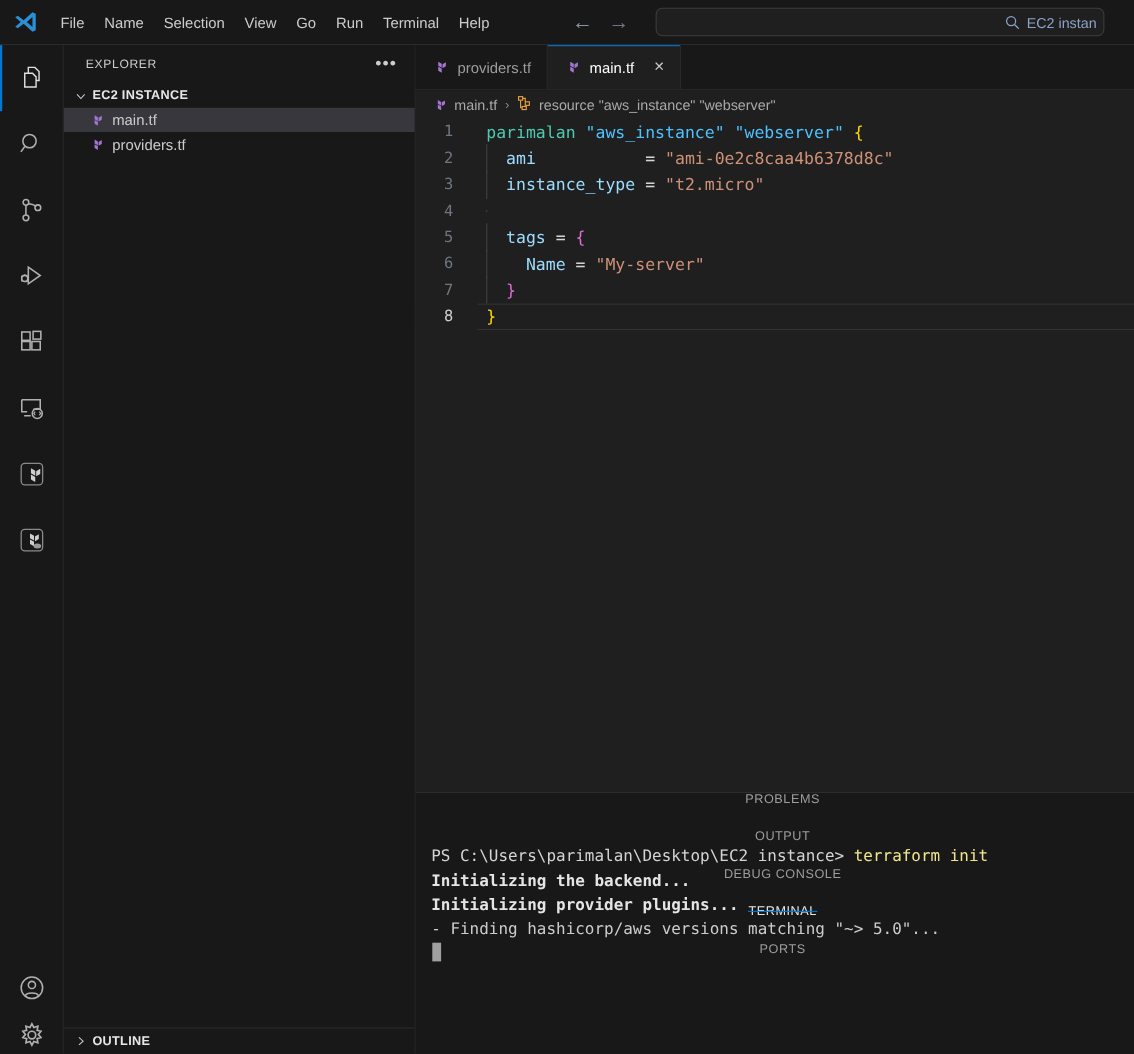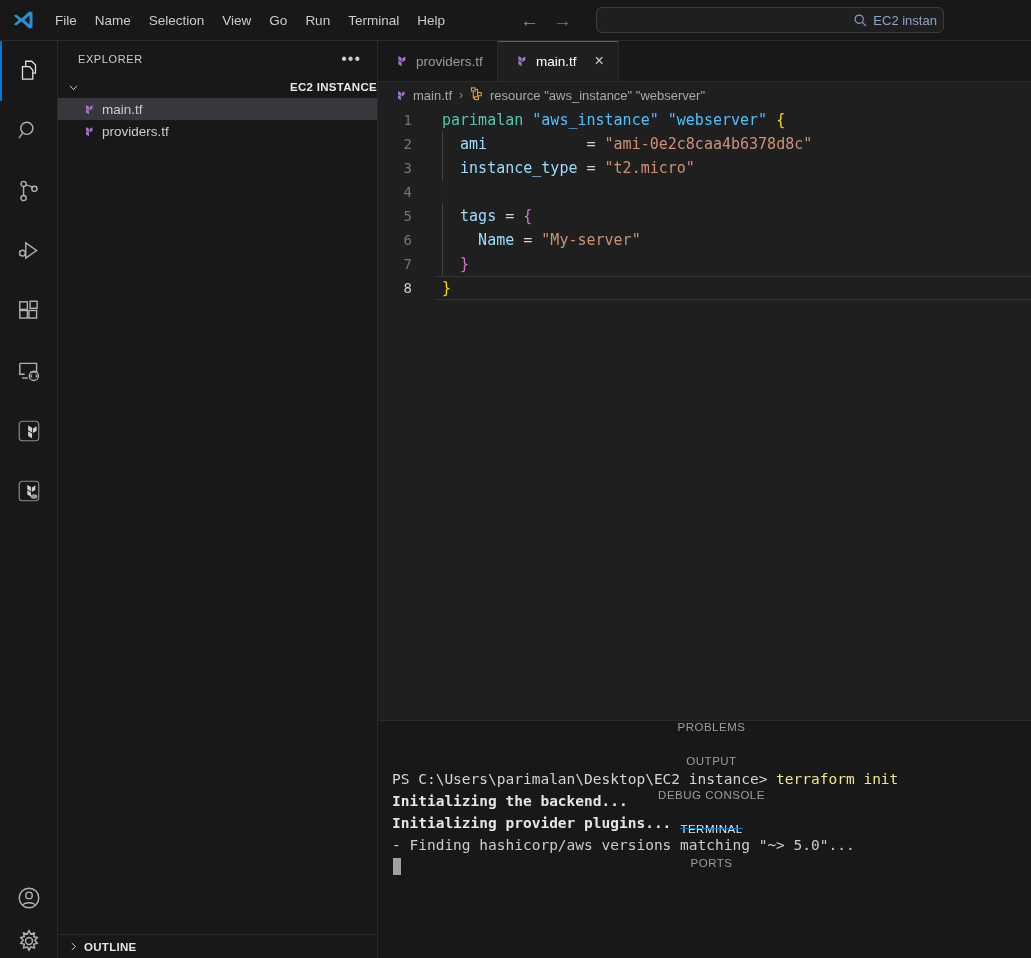--- a/index.html
+++ b/index.html
@@ -21,21 +21,21 @@
   .vscode-logo { width: 46px; display:flex; align-items:center; justify-content:center; }
   .menubar { display: flex; align-items: center; gap: 0px; }
   .menu-item {
     color: #cccccc; font-size: 13.5px; padding: 4px 9px;
     white-space: nowrap; cursor: default;
   }
   .nav-arrows { display: flex; gap: 14px; margin-left: 66px; align-items: center; }
   .nav-arrow { color: #6e7681; font-size: 19px; line-height: 1; }
   .nav-arrow.back { color: #8b949e; }
   .searchbox {
-    margin-left: 24px; height: 26px; width: 348px;
+    margin-left: 24px; height: 26px; width: 408px;
     background: #1f1f1f; border: 1px solid #3c3c3c; border-radius: 6px;
     display: flex; align-items: center; justify-content: flex-end;
     padding-right: 6px; overflow: hidden;
   }
   .search-icon-wrap { display:flex; align-items:center; margin-right: 5px; }
   .search-text { color: #8ba3c7; font-size: 13px; white-space: nowrap; }
 
   
   .workbench { flex: 1; display: flex; min-height: 0; }
 
@@ -64,21 +64,21 @@
     border-right: 1px solid #2b2b2b;
   }
   .sidebar-header {
     height: 35px; display: flex; align-items: center;
     padding: 0 8px 0 20px; justify-content: space-between; gap: 40px;
   }
   .sidebar-title { color: #cccccc; font-size: 11px; letter-spacing: .6px; font-weight: 400; }
   .sidebar-more { color: #cccccc; font-size: 16px; letter-spacing: 1px; line-height: 10px; padding: 0 8px; cursor: pointer; }
   .tree-section-header {
     height: 22px; display: flex; align-items: center; gap: 4px;
-    padding-left: 8px; cursor: pointer; justify-content: space-between;
+    padding-left: 8px; cursor: pointer;
   }
   .chev { color: #cccccc; font-size: 11px; width: 14px; display:flex; align-items:center; justify-content:center;}
   .tree-section-title { color: #e7e7e7; font-size: 11.5px; font-weight: bold; letter-spacing: .3px; }
   .tree-row {
     height: 22px; display: flex; align-items: center; gap: 6px;
     padding-left: 22px; cursor: pointer; color: #cccccc; font-size: 13.5px;
   }
   .tree-row.selected { background: #37373d; }
   .tf-icon { width: 16px; height: 16px; flex: 0 0 16px; display:flex; align-items:center; }
   .sidebar-spacer { flex: 1; }

